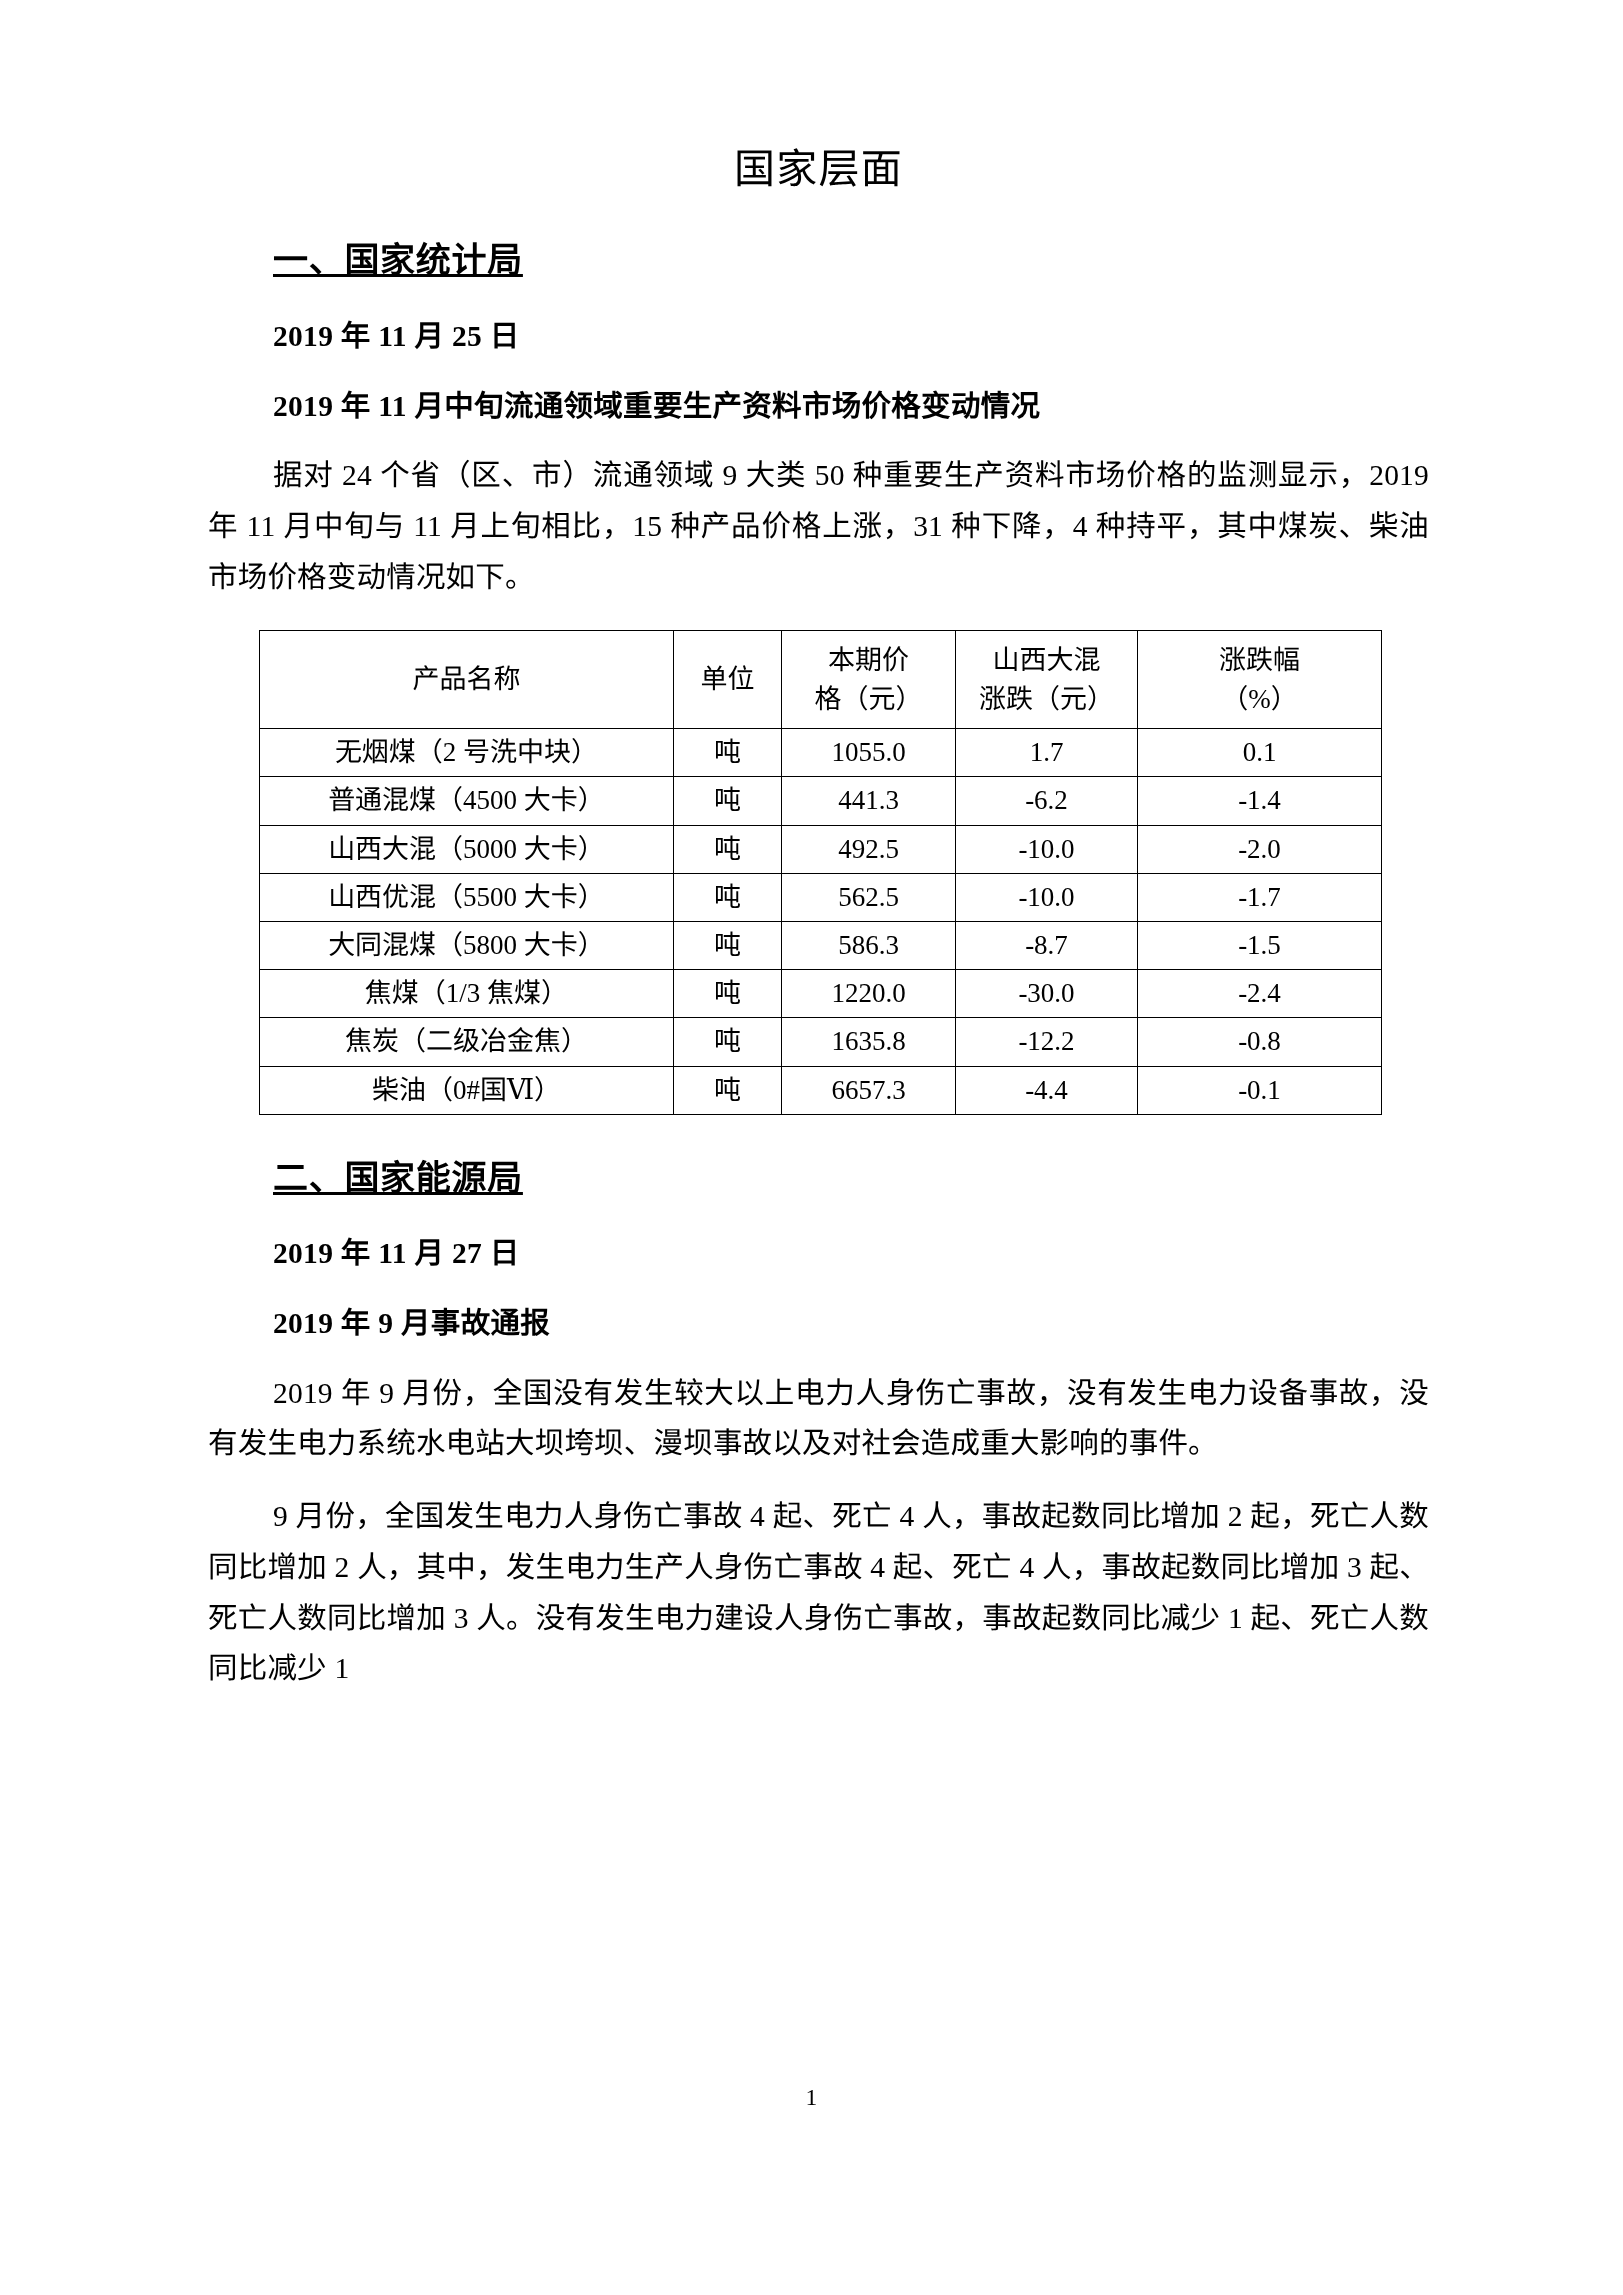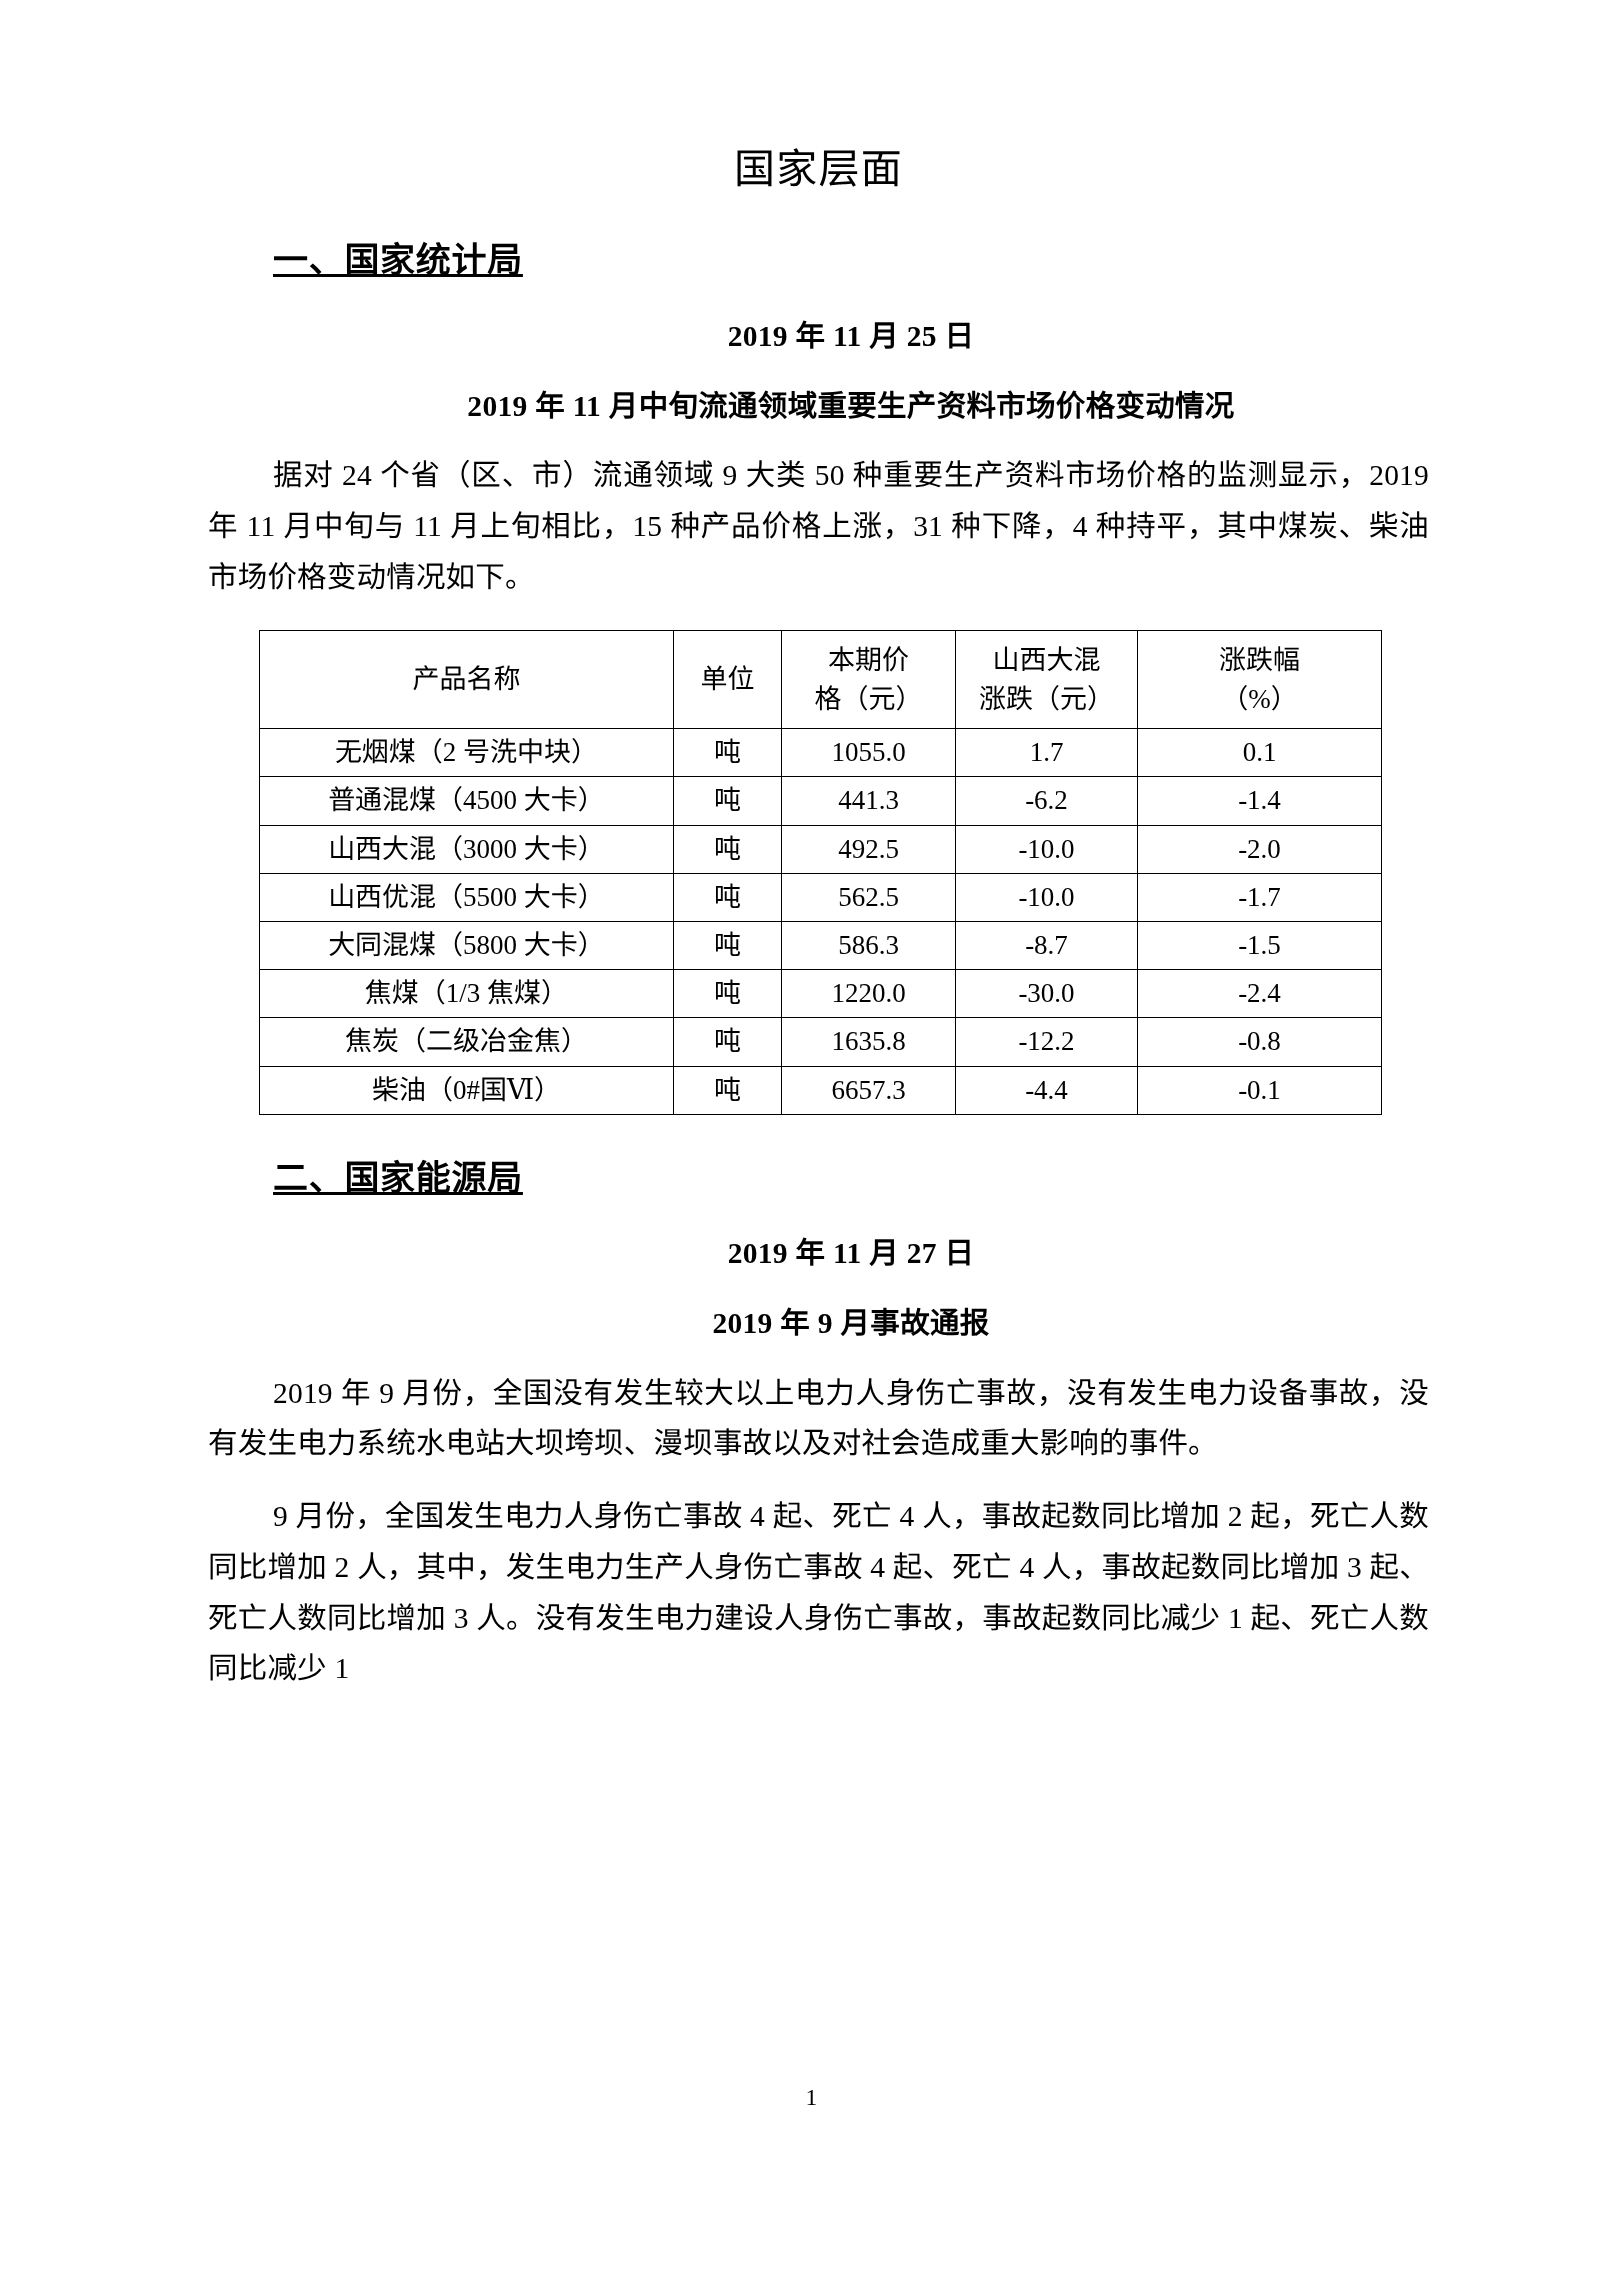--- a/index.html
+++ b/index.html
@@ -50,21 +50,20 @@
     letter-spacing: 0.7px;
     text-decoration: underline;
   }
   .sub-heading {
     font-size: 29.5px;
     font-weight: bold;
     line-height: 1.5;
     margin: 26px 0 0 0;
     padding-left: 65px;
     letter-spacing: 0.3px;
-    text-align: center;
   }
 
   
   .body-par {
     font-size: 29.5px;
     line-height: 1.72;
     margin: 22px 0 0 0;
     text-align: justify;
     text-justify: inter-ideograph;
     text-indent: 65px;
@@ -171,21 +170,21 @@
               <td>0.1</td>
             </tr>
             <tr>
               <td>普通混煤（4500 大卡）</td>
               <td>吨</td>
               <td>441.3</td>
               <td>-6.2</td>
               <td>-1.4</td>
             </tr>
             <tr>
-              <td>山西大混（3000 大卡）</td>
+              <td>山西大混（5000 大卡）</td>
               <td>吨</td>
               <td>492.5</td>
               <td>-10.0</td>
               <td>-2.0</td>
             </tr>
             <tr>
               <td>山西优混（5500 大卡）</td>
               <td>吨</td>
               <td>562.5</td>
               <td>-10.0</td>

